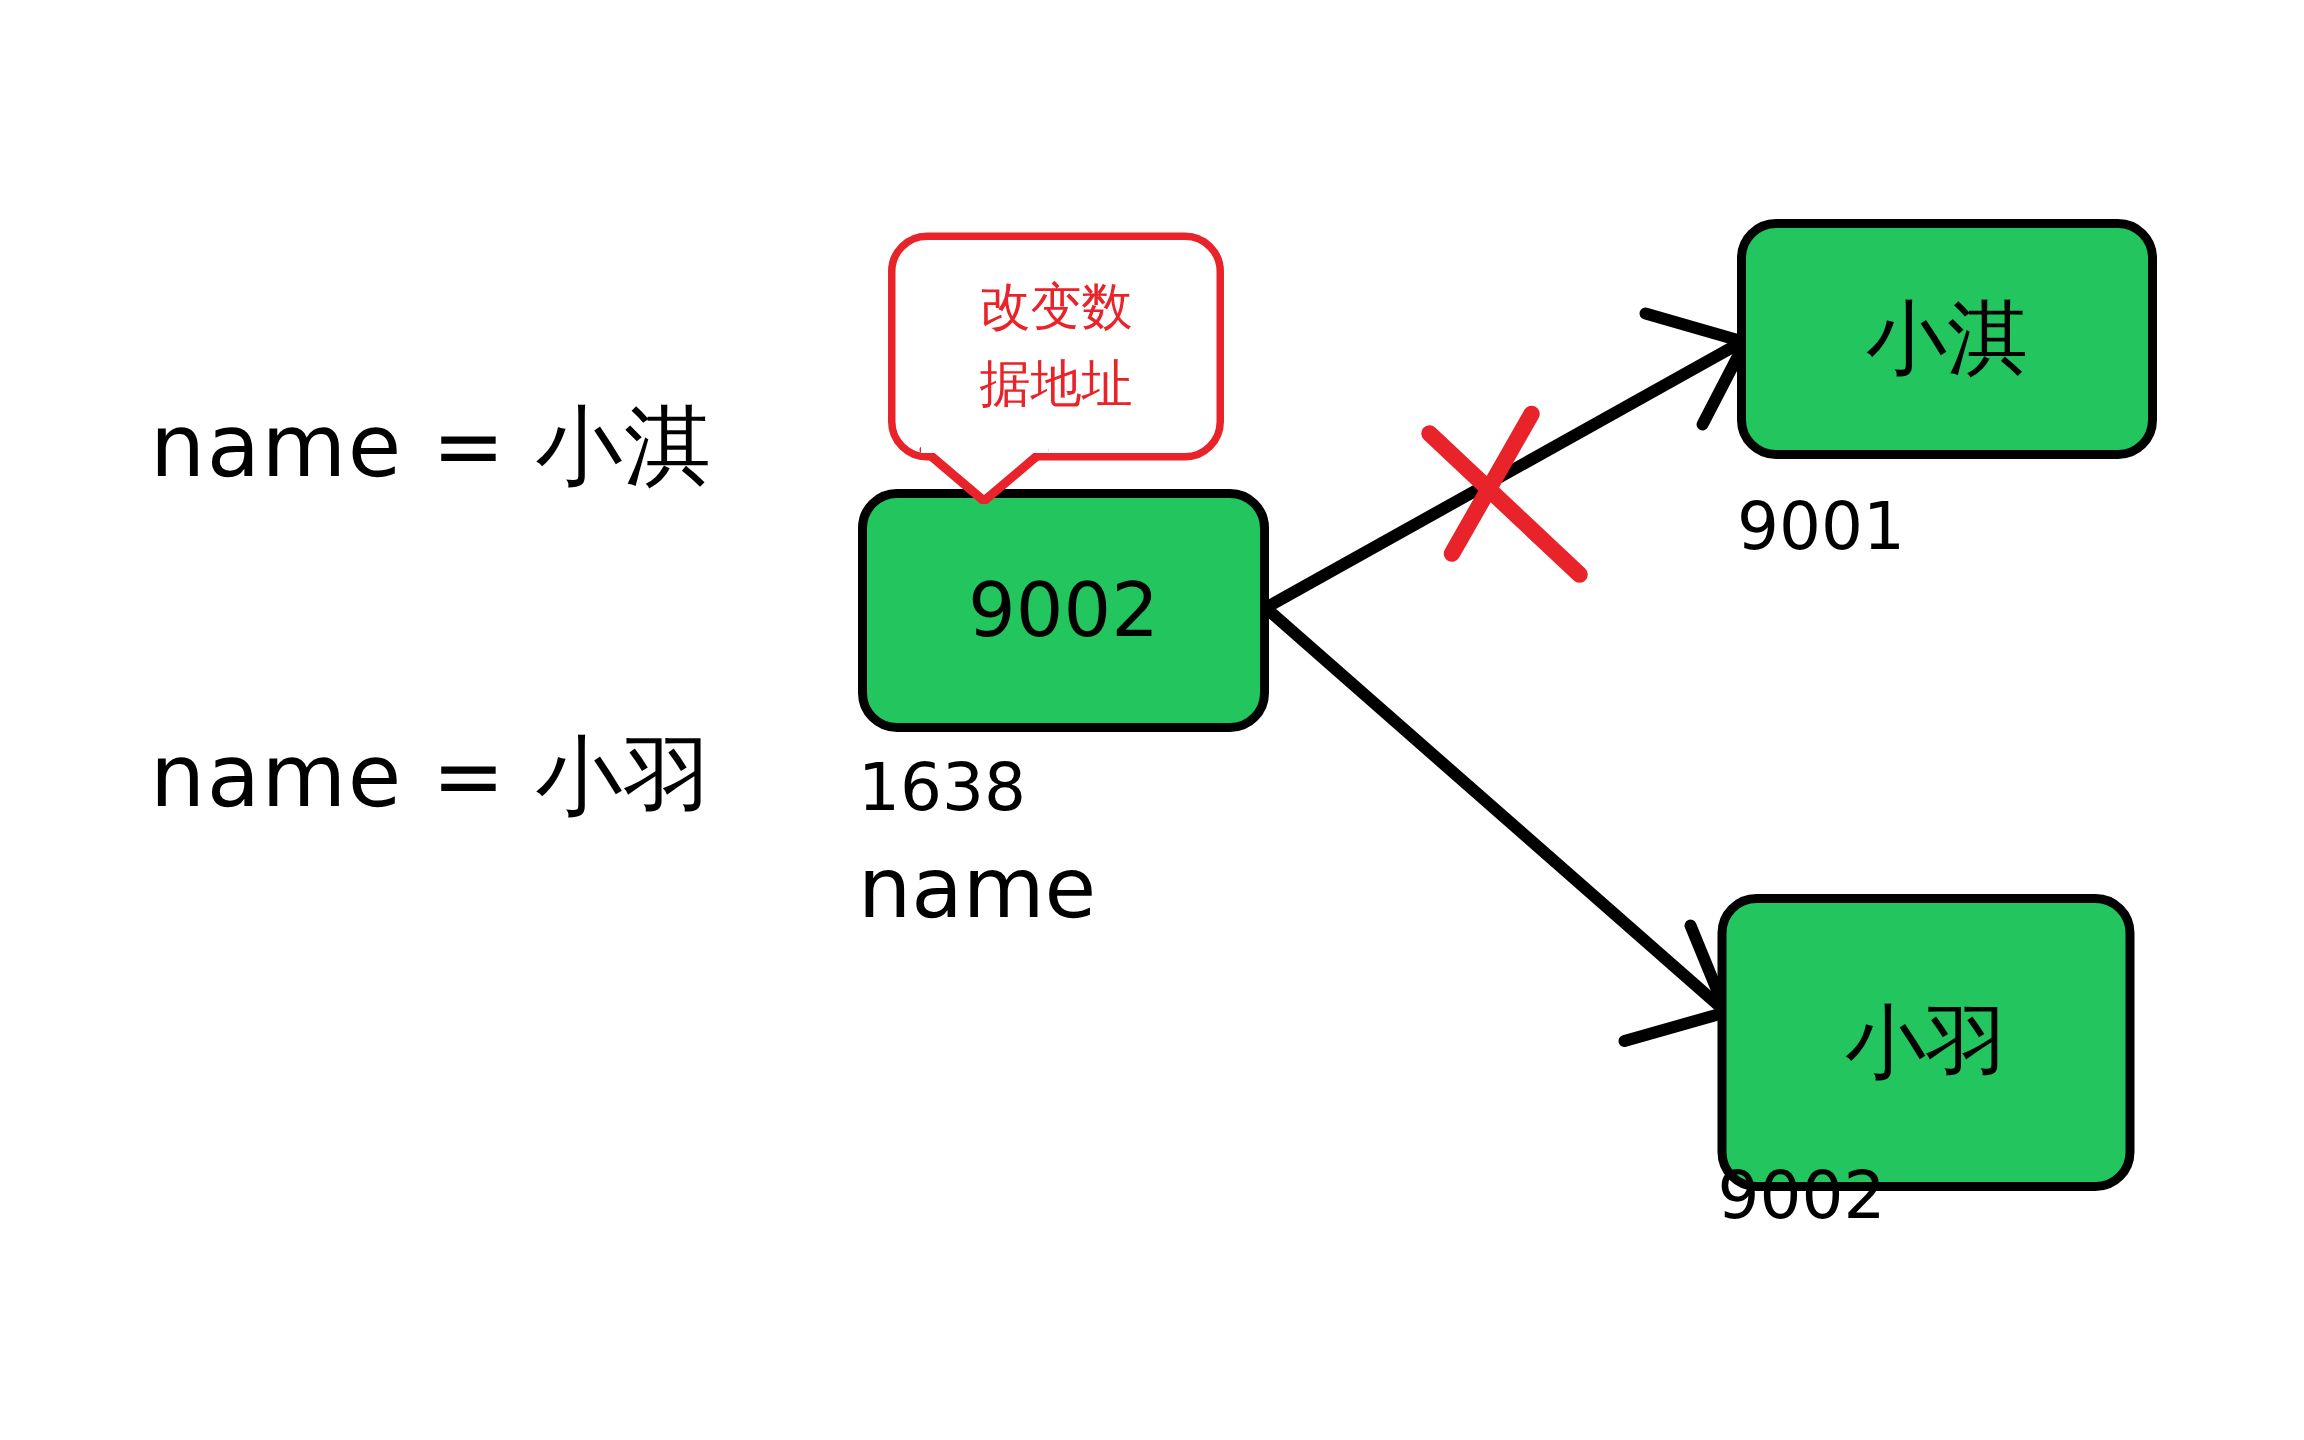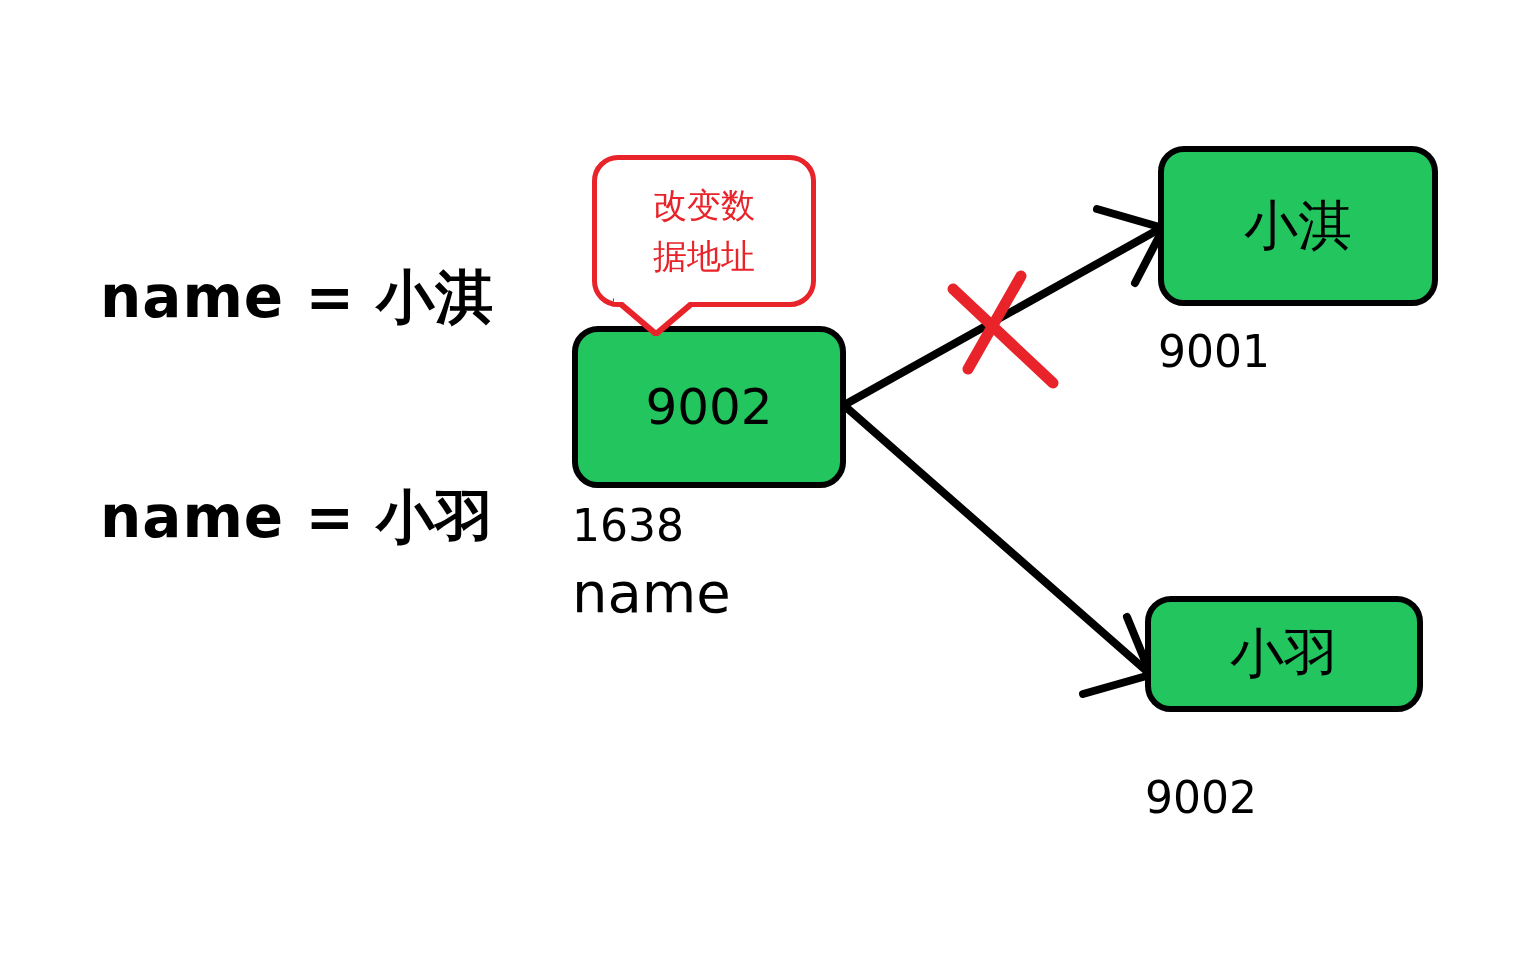--- a/index.html
+++ b/index.html
@@ -19,21 +19,20 @@
     position: absolute;
     left: 0; top: 0;
     width: 1536px;
     height: 960px;
   }
   .txt {
     position: absolute;
     white-space: nowrap;
     color: #000;
     line-height: 1;
-    font-weight: bold;
   }
   
   .stmt {
     font-size: 58px;
     letter-spacing: 1px;
   }
   #stmt-1 { left: 100px; top: 268px; }
   #stmt-2 { left: 100px; top: 488px; }
 
   
@@ -61,21 +60,21 @@
   #box-top-right {
     left: 1158px;
     top: 146px;
     width: 280px;
     height: 160px;
   }
   #box-bottom-right {
     left: 1145px;
     top: 596px;
     width: 278px;
-    height: 116px;
+    height: 198px;
   }
 
   
   .caption {
     position: absolute;
     text-align: left;
     font-size: 44px;
     color: #000;
   }
   #caption-center-addr { left: 572px; top: 500px; width: 274px; }

